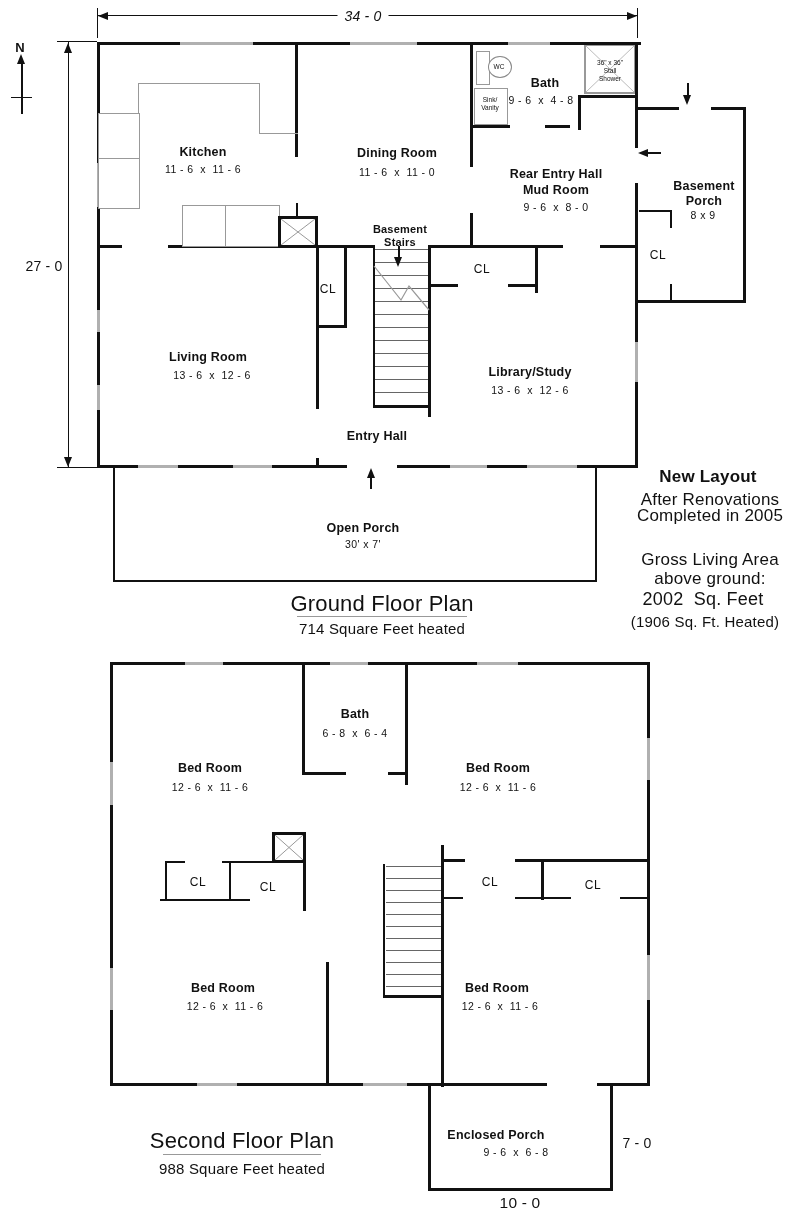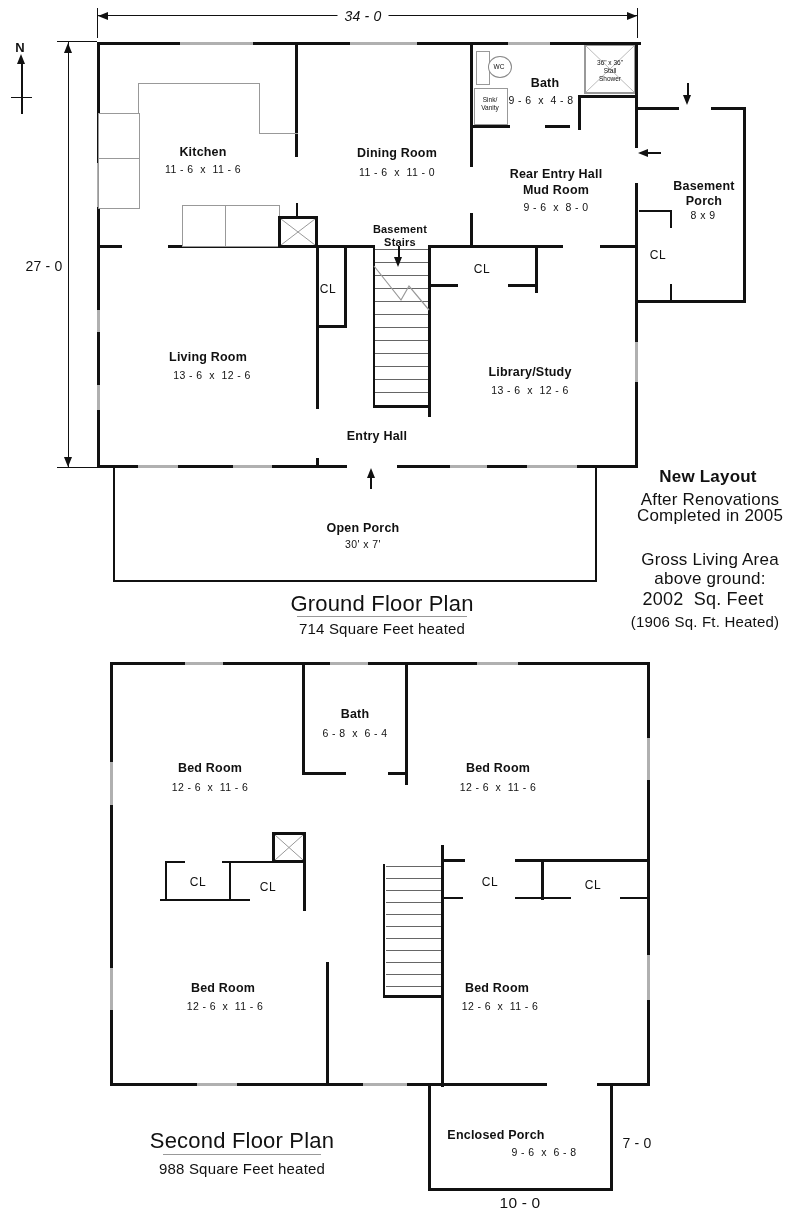--- a/index.html
+++ b/index.html
@@ -145,21 +145,21 @@
   <span class="lbl dims" style="left:498px;top:787px">12 - 6  x  11 - 6</span>
   <span class="lbl" style="left:223px;top:988px">Bed Room</span>
   <span class="lbl dims" style="left:225px;top:1006px">12 - 6  x  11 - 6</span>
   <span class="lbl" style="left:497px;top:988px">Bed Room</span>
   <span class="lbl dims" style="left:500px;top:1006px">12 - 6  x  11 - 6</span>
   <span class="lbl cl" style="left:198px;top:882px">CL</span>
   <span class="lbl cl" style="left:268px;top:887px">CL</span>
   <span class="lbl cl" style="left:490px;top:882px">CL</span>
   <span class="lbl cl" style="left:593px;top:885px">CL</span>
   <span class="lbl" style="left:496px;top:1135px">Enclosed Porch</span>
-  <span class="lbl dims" style="left:544px;top:1152px">9 - 6  x  6 - 8</span>
+  <span class="lbl dims" style="left:516px;top:1152px">9 - 6  x  6 - 8</span>
   <span class="lbl dimtxt" style="left:637px;top:1143px">7 - 0</span>
   <span class="lbl dimbig" style="left:520px;top:1203px">10 - 0</span>
 
 <div class="w" style="left: 97px; top: 42px; width: 544px; height: 3px;"></div>
     <div class="w" style="left: 97px; top: 42px; width: 3px; height: 426px;"></div>
     <div class="w" style="left: 97px; top: 465px; width: 250px; height: 3px;"></div>
     <div class="w" style="left: 397px; top: 465px; width: 241px; height: 3px;"></div>
     <div class="w" style="left: 635px; top: 42px; width: 3px; height: 106px;"></div>
     <div class="w" style="left: 635px; top: 183px; width: 3px; height: 285px;"></div>
     <div class="w" style="left: 295px; top: 42px; width: 3px; height: 115px;"></div>

